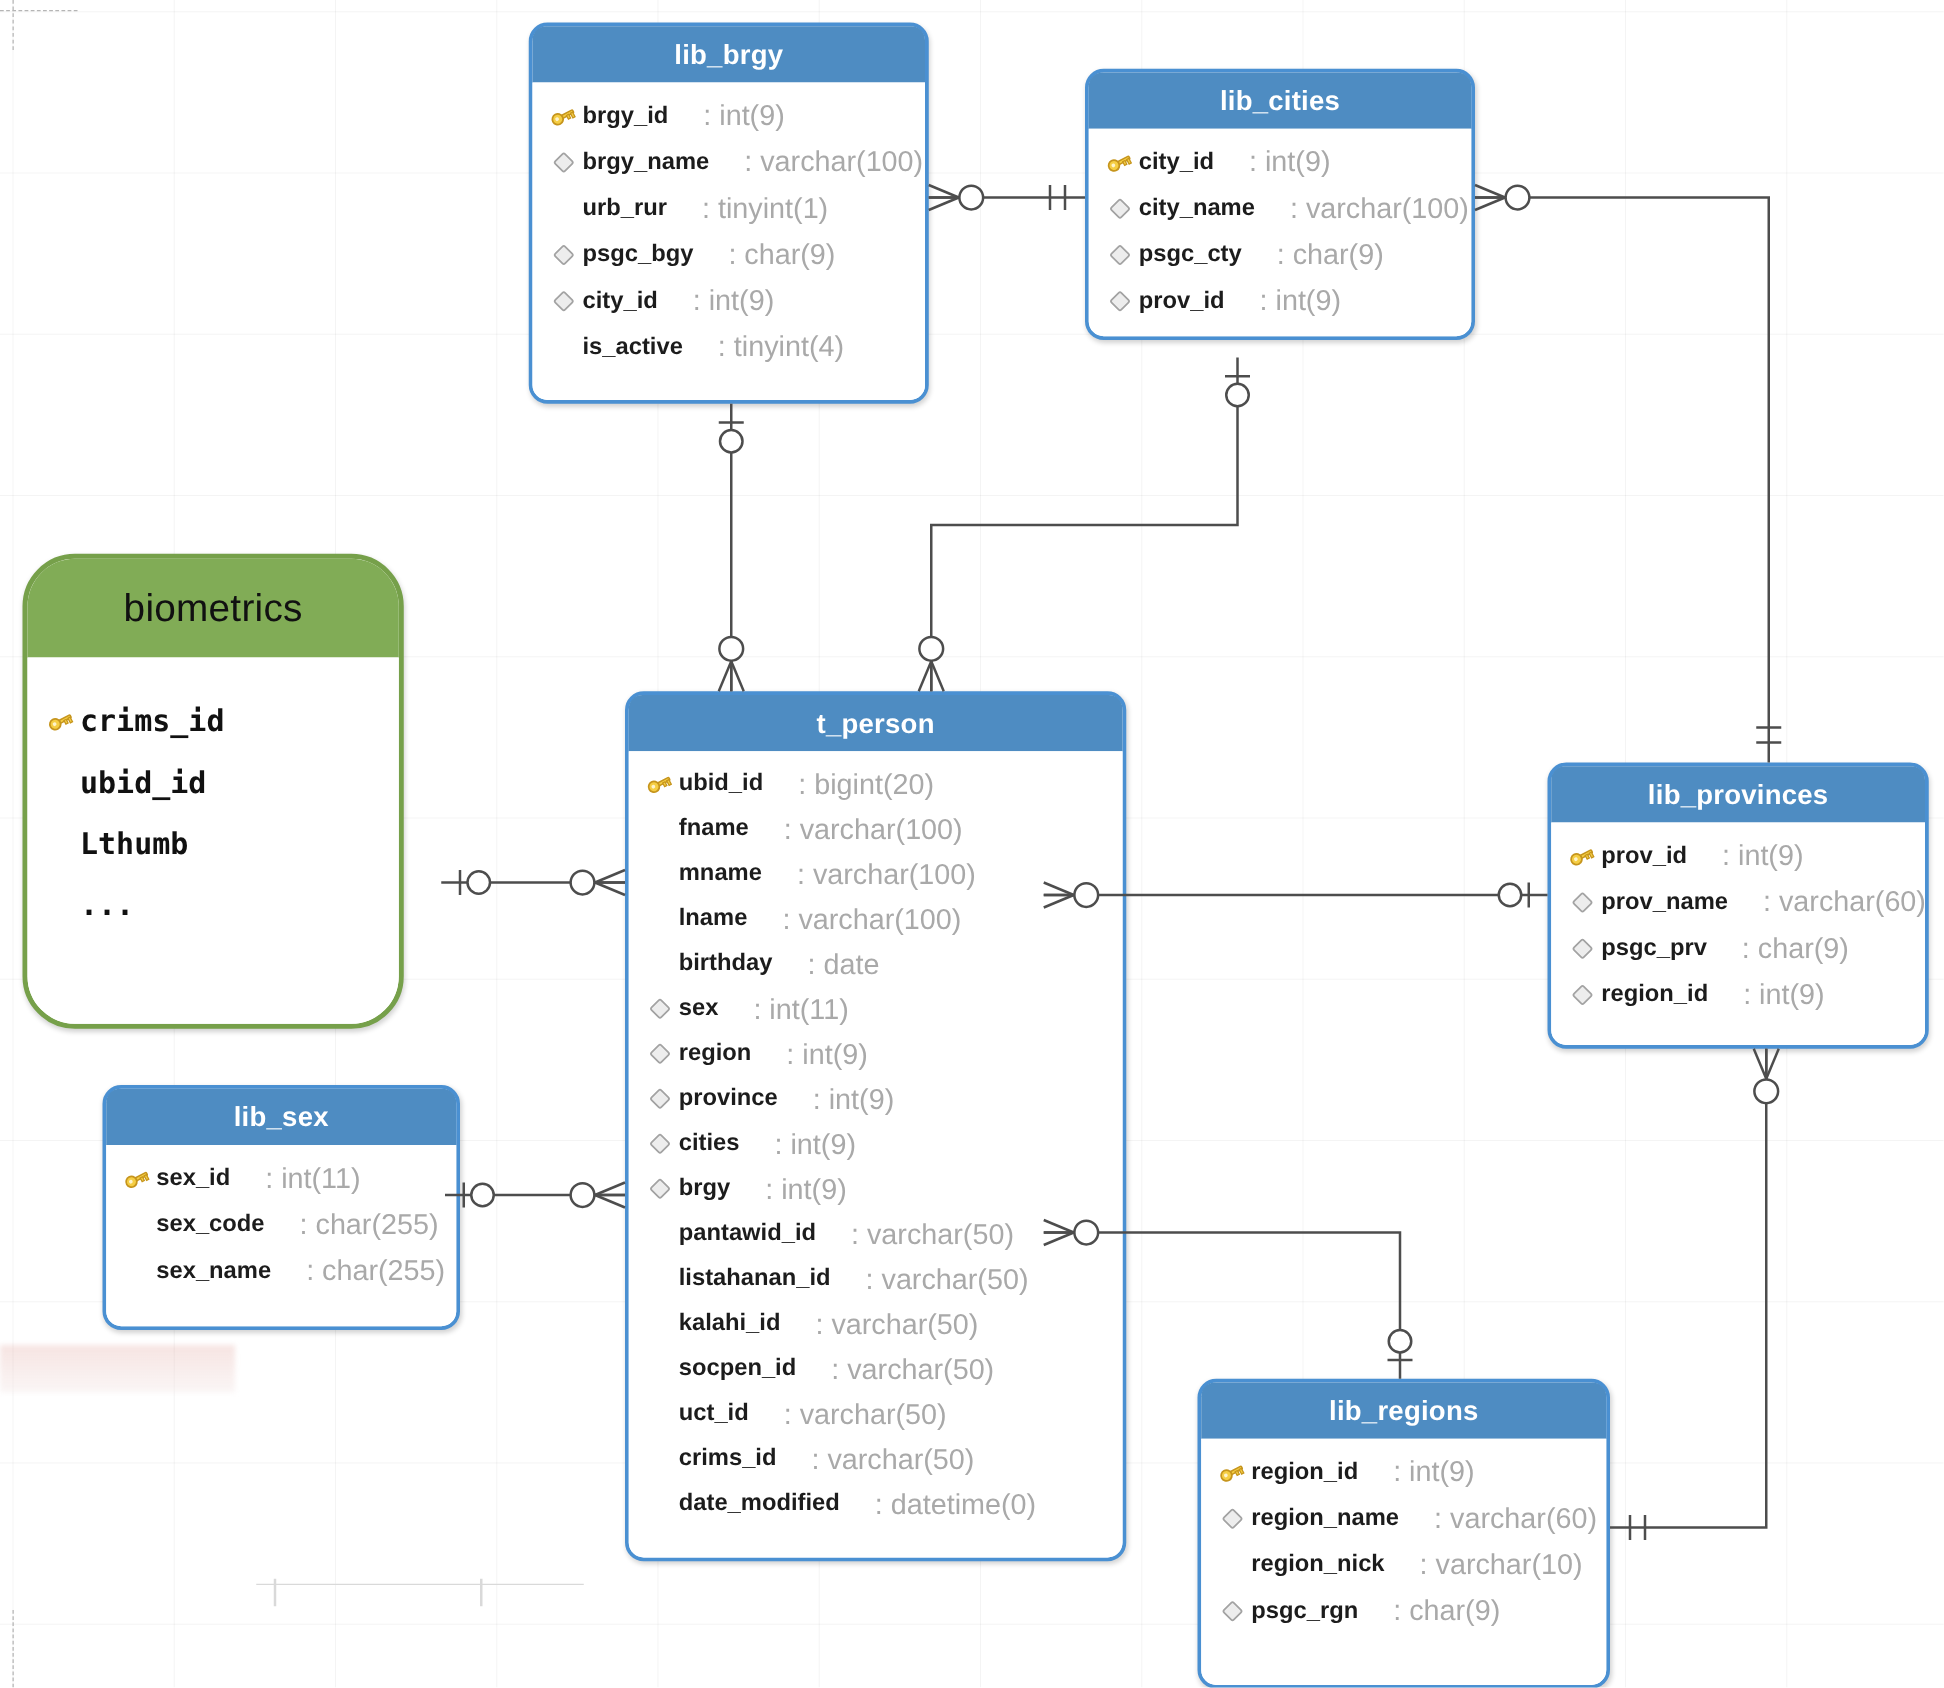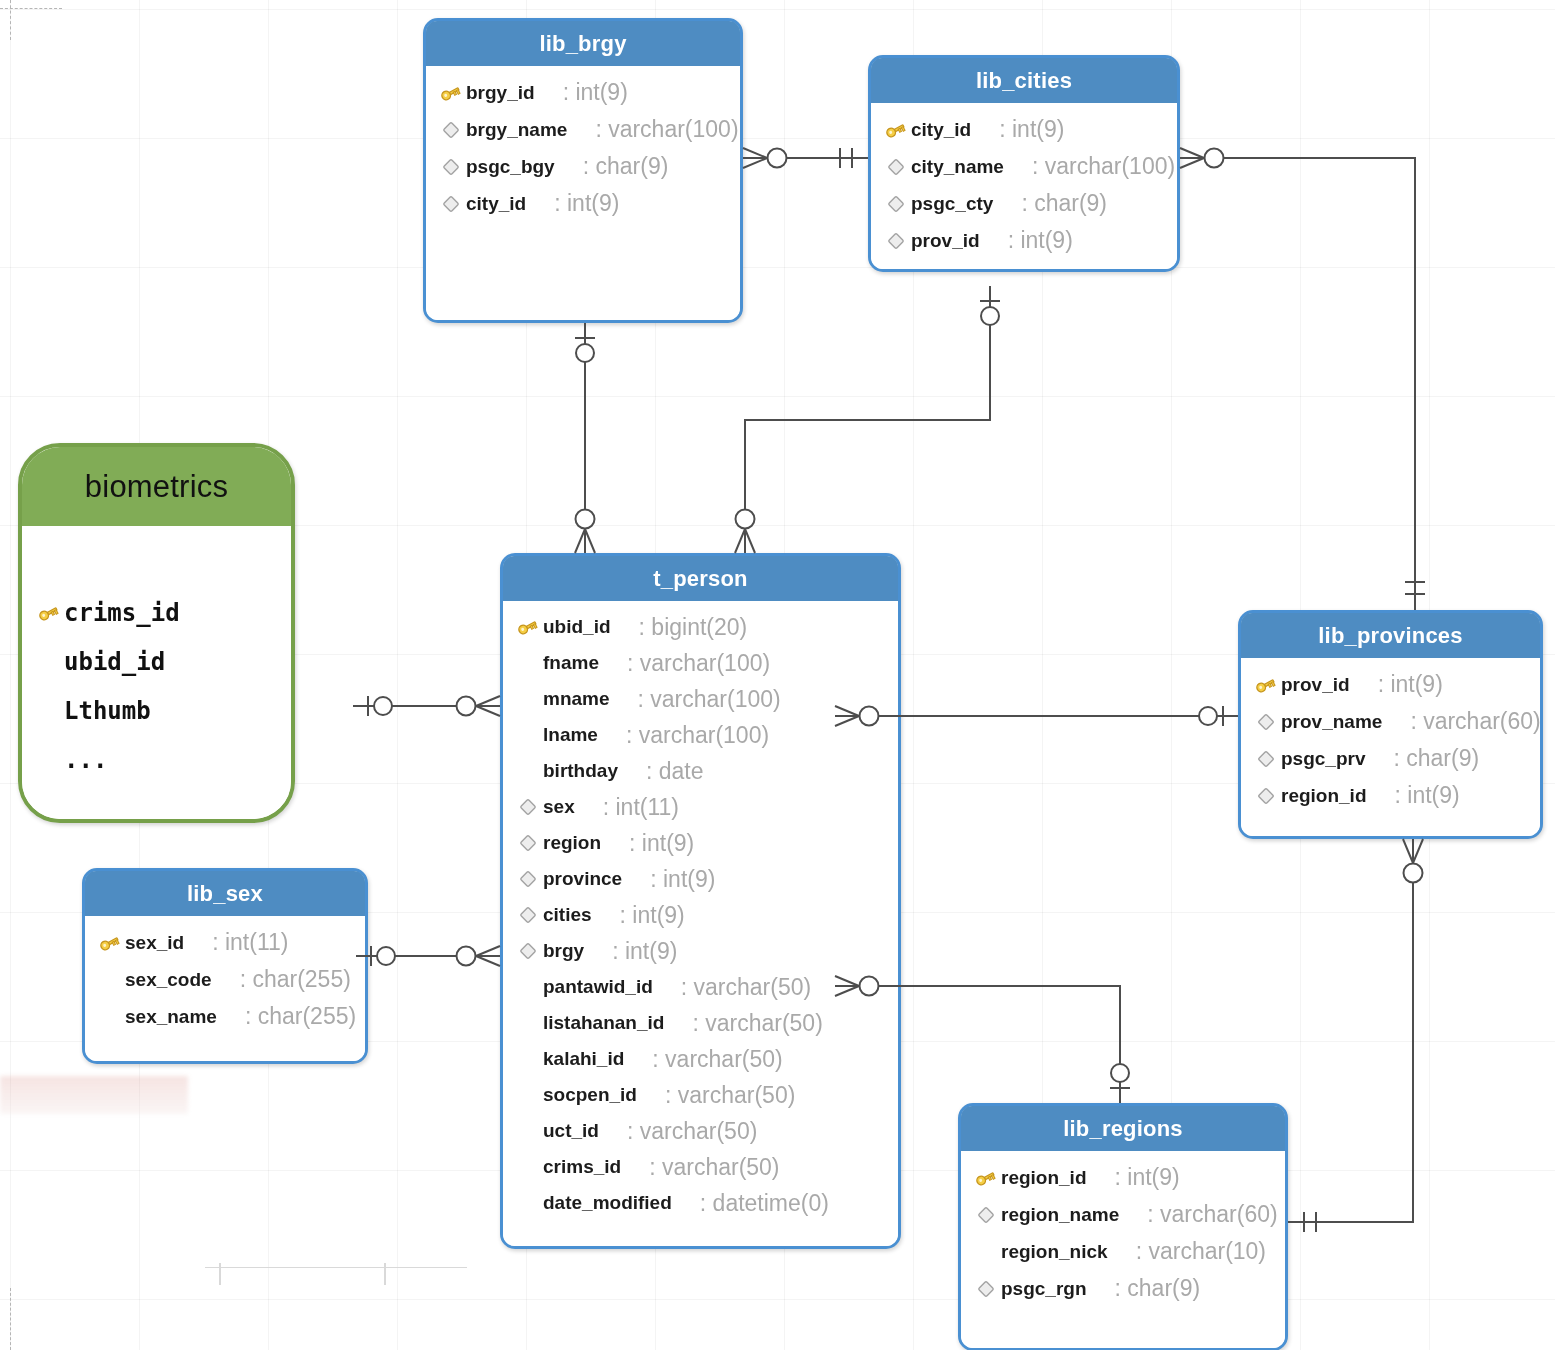--- a/index.html
+++ b/index.html
@@ -91,37 +91,47 @@
         <div class="col-row">
           <span class="col-icon">
             <svg viewBox="0 0 22 22">
               <rect x="5.5" y="5.5" width="11" height="11" transform="rotate(45 11 11)" rx="1.5" fill="#ededed" stroke="#a3a3a3" stroke-width="1.4"></rect>
             </svg>
           </span>
           <span class="col-name">brgy_name</span>
           <span class="col-type">: varchar(100)</span>
         </div>
         <div class="col-row">
+          <span class="col-icon"></span>
+          <span class="col-name">urb_rur</span>
+          <span class="col-type">: tinyint(1)</span>
+        </div>
+        <div class="col-row">
           <span class="col-icon">
             <svg viewBox="0 0 22 22">
               <rect x="5.5" y="5.5" width="11" height="11" transform="rotate(45 11 11)" rx="1.5" fill="#ededed" stroke="#a3a3a3" stroke-width="1.4"></rect>
             </svg>
           </span>
           <span class="col-name">psgc_bgy</span>
           <span class="col-type">: char(9)</span>
         </div>
         <div class="col-row">
           <span class="col-icon">
             <svg viewBox="0 0 22 22">
               <rect x="5.5" y="5.5" width="11" height="11" transform="rotate(45 11 11)" rx="1.5" fill="#ededed" stroke="#a3a3a3" stroke-width="1.4"></rect>
             </svg>
           </span>
           <span class="col-name">city_id</span>
           <span class="col-type">: int(9)</span>
         </div>
+        <div class="col-row">
+          <span class="col-icon"></span>
+          <span class="col-name">is_active</span>
+          <span class="col-type">: tinyint(4)</span>
+        </div>
       </div>
     </div>
   <div class="tbl tbl-blue" style="left:868px;top:55px;width:312px;height:217px;">
       <div class="tbl-head">lib_cities</div>
       <div class="tbl-body">
         <div class="col-row">
           <span class="col-icon">
             <svg viewBox="0 0 22 22">
               <g transform="rotate(-28 11 11)">
                 <rect x="9" y="9.6" width="10.5" height="2.6" rx="0.6" fill="#f5ce44" stroke="#c6951d" stroke-width="1.2"></rect>
@@ -157,21 +167,21 @@
           <span class="col-icon">
             <svg viewBox="0 0 22 22">
               <rect x="5.5" y="5.5" width="11" height="11" transform="rotate(45 11 11)" rx="1.5" fill="#ededed" stroke="#a3a3a3" stroke-width="1.4"></rect>
             </svg>
           </span>
           <span class="col-name">prov_id</span>
           <span class="col-type">: int(9)</span>
         </div>
       </div>
     </div>
-  <div class="tbl tbl-green" style="left:18px;top:443px;width:277px;height:380px;gap:36px;">
+  <div class="tbl tbl-green" style="left:18px;top:443px;width:305px;height:380px;">
       <div class="tbl-head">biometrics</div>
       <div class="tbl-body">
         <div class="col-row">
           <span class="col-icon">
             <svg viewBox="0 0 22 22">
               <g transform="rotate(-28 11 11)">
                 <rect x="9" y="9.6" width="10.5" height="2.6" rx="0.6" fill="#f5ce44" stroke="#c6951d" stroke-width="1.2"></rect>
                 <rect x="13.2" y="11.4" width="2" height="3.4" fill="#f5ce44" stroke="#c6951d" stroke-width="1"></rect>
                 <rect x="16.8" y="11.4" width="2" height="4.2" fill="#f5ce44" stroke="#c6951d" stroke-width="1"></rect>
                 <circle cx="5.6" cy="10.9" r="4.3" fill="#f5ce44" stroke="#c6951d" stroke-width="1.4"></circle>

